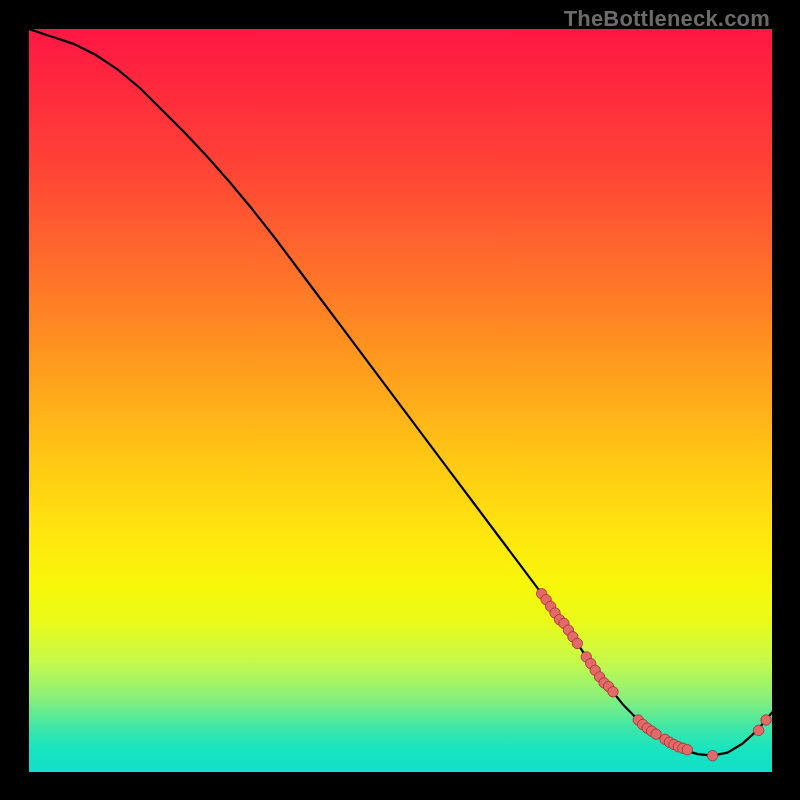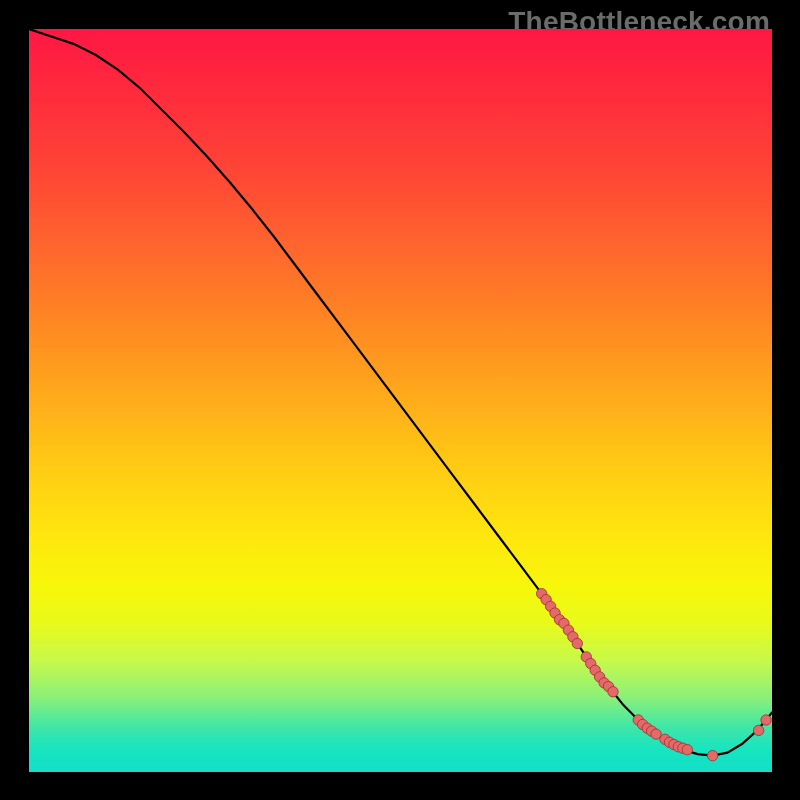--- a/index.html
+++ b/index.html
@@ -40,21 +40,21 @@
       #8af07a 90%,
       #3fe6a8 94%,
       #17e4c0 97%,
       #12dfc8 100%
     );
   }
   .watermark {
     position: absolute;
     top: 6px;
     right: 30px;
-    font-size: 28px;
+    font-size: 22px;
     font-weight: 600;
     color: #6b6b6b;
     letter-spacing: 0.2px;
   }
   svg.overlay {
     position: absolute;
     left: 0;
     top: 0;
     width: 743px;
     height: 743px;

